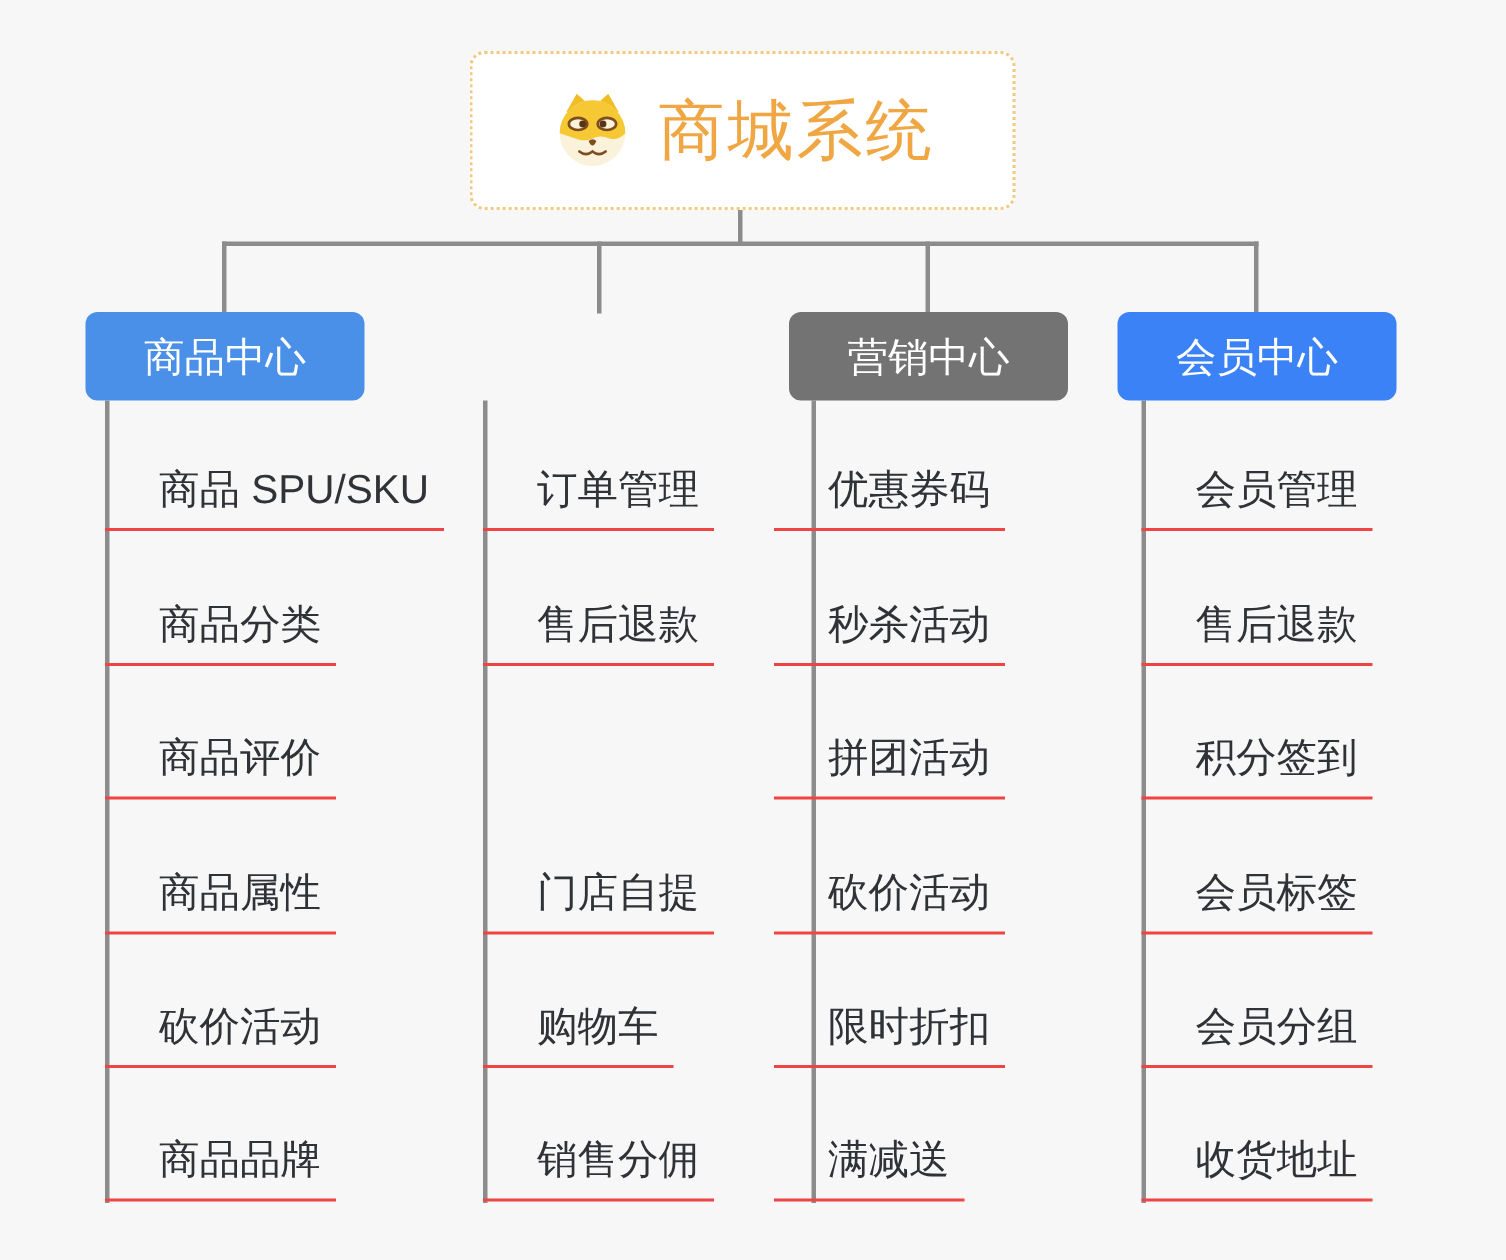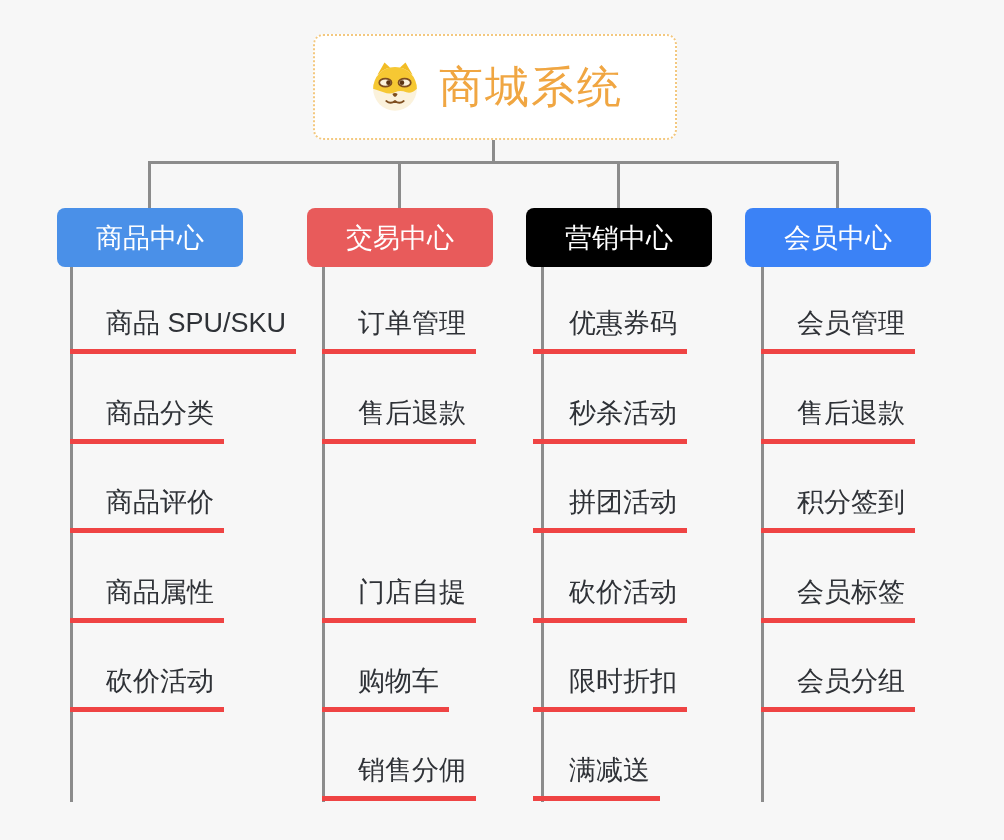--- a/index.html
+++ b/index.html
@@ -40,24 +40,24 @@
     border-radius:8px;color:#FFFFFF;font-size:27px;
     display:flex;align-items:center;justify-content:center;
     white-space:nowrap;
   }
   .branch.b1{left:57px;} .branch.b2{left:307px;} .branch.b3{left:526px;} .branch.b4{left:745px;}
 
   
   .item{
     position:absolute;
     padding:0 10px 8px 36px;
-    border-bottom:5px solid #ef4444;
+    border-bottom:2px solid #ef4444;
     font-size:27px;color:#2F3237;white-space:nowrap;
   }
-  .c1{left:70px;} .c2{left:322px;} .c3{left:533px;} .c4{left:761px;}
+  .c1{left:70px;} .c2{left:322px;} .c3{left:516px;} .c4{left:761px;}
   .r0{bottom:486px;} .r1{bottom:396px;} .r2{bottom:307px;}
   .r3{bottom:217px;margin-top:20px;} .r4{bottom:128px;} .r5{bottom:39px;}
 </style>
 </head>
 <body style="background: rgb(247, 247, 247);">
 
 <div class="stage">
 
   <div class="line root-stub"></div>
   <div class="line bus"></div>
@@ -86,48 +86,47 @@
 
       <path d="M29 40 q3 -2.5 6 0 q-1.5 3.5 -3 3.5 q-1.5 0 -3 -3.5 Z" fill="#7E4E1F"></path>
       <path d="M22 48 q5 4 10 0 q5 4 10 0" fill="none" stroke="#7E4E1F" stroke-width="2" stroke-linecap="round"></path>
     </svg>
     <span class="root-title" style="color: rgb(240, 166, 66);">商城系统</span>
   </div>
 
   <div class="branch b1" style="background: rgb(74, 144, 232);">
     <span>商品中心</span>
   </div>
-  <div class="branch b2" style="background: rgb(232, 91, 91);">
-    <span>交易中心</span>
-  </div>
-  <div class="branch b3" style="background: #000000;">
+  <div class="branch b3" style="background: #737373;">
     <span>营销中心</span>
   </div>
   <div class="branch b4" style="background: #3b82f6;">
     <span>会员中心</span>
   </div>
 
   <div class="item c1 r0">商品 SPU/SKU</div>
   <div class="item c1 r1">商品分类</div>
   <div class="item c1 r2">商品评价</div>
   <div class="item c1 r3">商品属性</div>
   <div class="item c1 r4">砍价活动</div>
+  <div class="item c1 r5">商品品牌</div>
 
   <div class="item c2 r0">订单管理</div>
   <div class="item c2 r1">售后退款</div>
   <div class="item c2 r4">购物车</div>
   <div class="item c2 r3">门店自提</div>
   <div class="item c2 r5">销售分佣</div>
 
   <div class="item c3 r0">优惠券码</div>
   <div class="item c3 r2">拼团活动</div>
   <div class="item c3 r1">秒杀活动</div>
   <div class="item c3 r3">砍价活动</div>
   <div class="item c3 r4">限时折扣</div>
   <div class="item c3 r5">满减送</div>
 
   <div class="item c4 r0">会员管理</div>
   <div class="item c4 r1">售后退款</div>
   <div class="item c4 r3">会员标签</div>
   <div class="item c4 r2">积分签到</div>
   <div class="item c4 r4">会员分组</div>
+  <div class="item c4 r5">收货地址</div>
 
 </div>
 
 </body></html>

